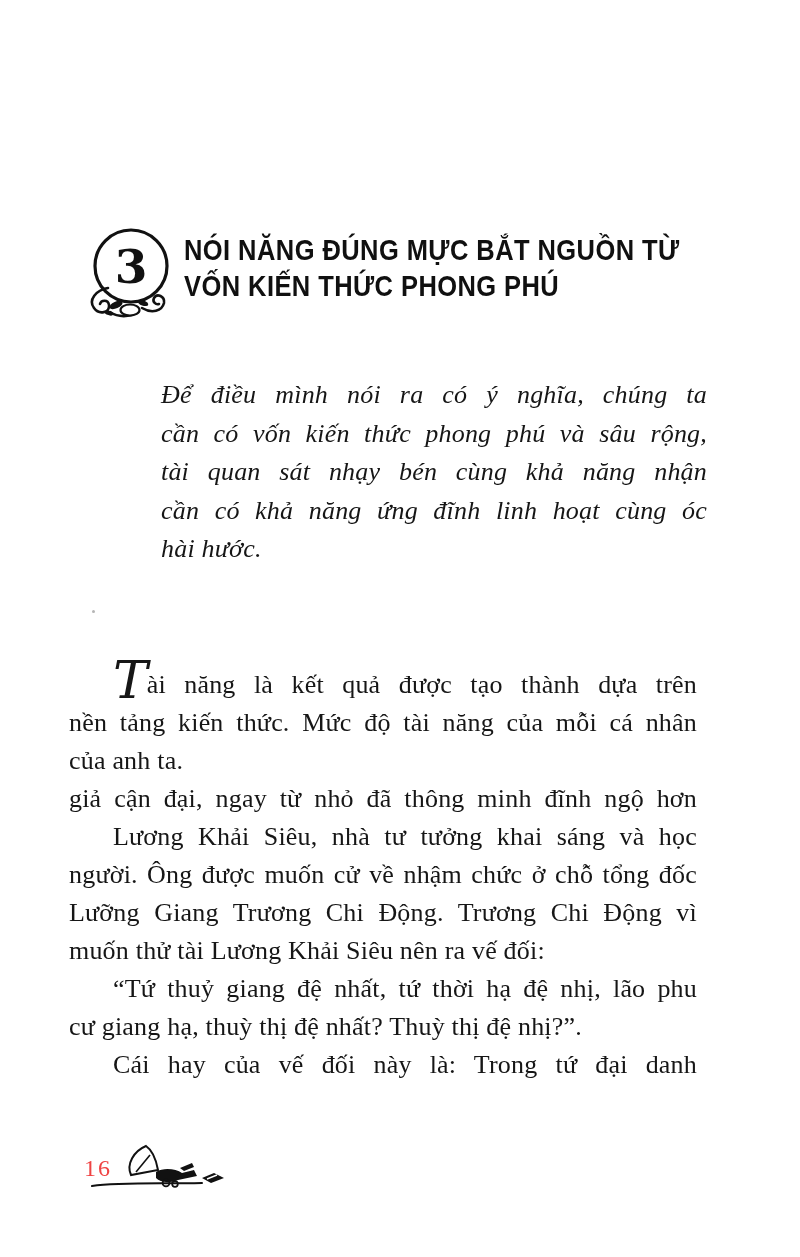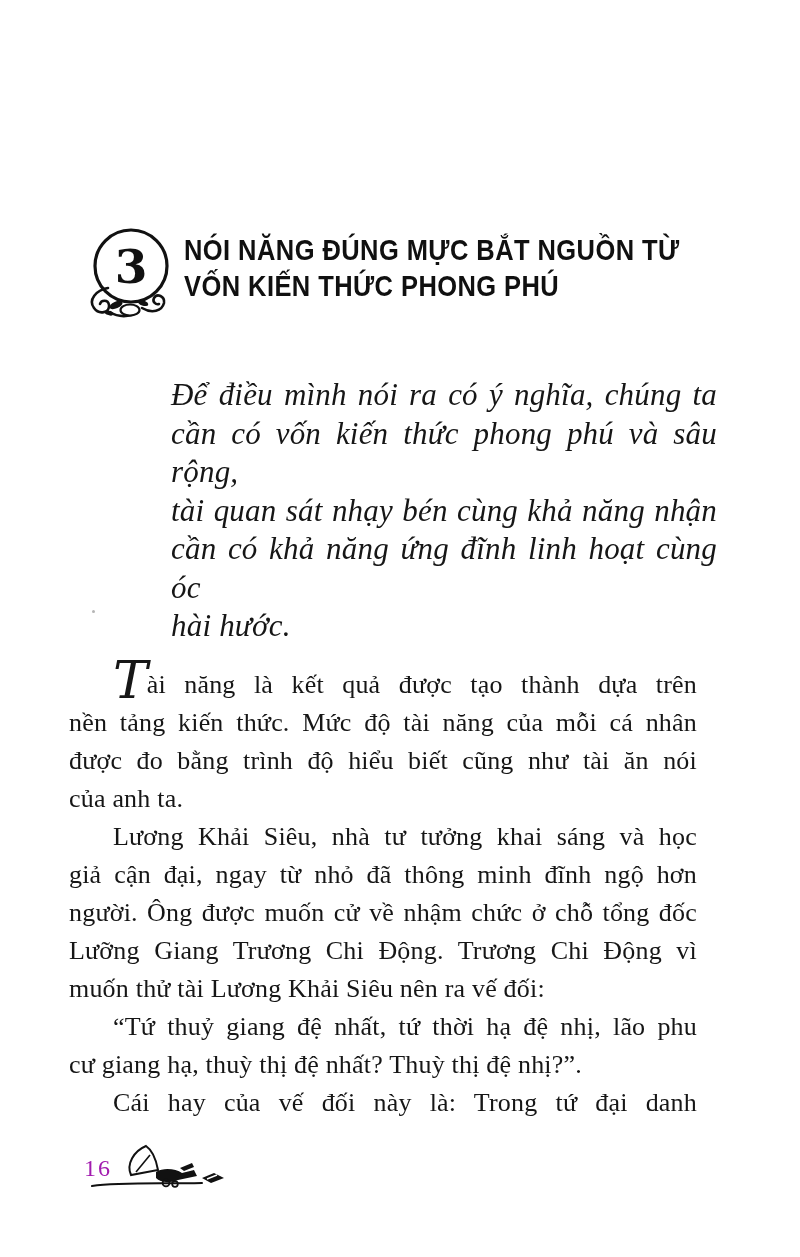--- a/index.html
+++ b/index.html
@@ -13,42 +13,42 @@
   .orn-wrap{width:88px;height:96px;flex:none;}
   .titles{
     margin-left:10px;padding-top:6px;
     font-family:"Liberation Sans",sans-serif;font-weight:700;font-size:30px;
     line-height:36px;color:#101010;letter-spacing:.5px;white-space:nowrap;
     transform:scaleX(.85);transform-origin:0 0;
   }
 
   
   .intro{
-    position:absolute;left:171px;top:376px;width:546px;
-    font-style:italic;font-size:31px;line-height:38.5px;letter-spacing:.2px;
+    position:absolute;left:161px;top:376px;width:546px;
+    font-style:italic;font-size:26px;line-height:38.5px;letter-spacing:.2px;
   }
 
   
   .body-text{
     position:absolute;left:69px;top:666px;width:628px;
     font-size:26px;line-height:38px;letter-spacing:.2px;
   }
   .line{text-align:justify;text-align-last:justify;}
   .line.end{text-align-last:left;font-family:Liberation Serif, serif;}
   .line.indent{text-indent:44px;}
   .dropcap{
     font-family:"DejaVu Serif",serif;font-style:italic;font-size:52px;
     line-height:10px;position:relative;top:5px;margin-right:1px;letter-spacing:-2px;
   }
 
   
   .footer{position:absolute;left:84px;top:1142px;width:180px;height:50px;}
   .page-num{
     position:absolute;left:0;top:14px;font-size:24px;line-height:24px;
-    letter-spacing:2px;color:#a21caf;
+    letter-spacing:2px;color:#ef4444;
   }
   .footer-orn{position:absolute;left:6px;top:0;}
 
   .stray-dot{
     position:absolute;left:92px;top:610px;width:3px;height:3px;
     background:#b5b5b5;border-radius:50%;
   }
 </style>
 </head>
 <body>
@@ -87,26 +87,25 @@
     <div class="line">cần có khả năng ứng đĩnh linh hoạt cùng óc</div>
     <div class="line end">hài hước.</div>
   </div>
 
   <div class="stray-dot"></div>
 
   <div class="body-text">
     <div>
       <div class="line indent"><span class="dropcap">T</span><span>ài năng là kết quả được tạo thành dựa trên</span></div>
       <div class="line">nền tảng kiến thức. Mức độ tài năng của mỗi cá nhân</div>
-      <div class="line">được đo bằng trình độ hiểu biết cũng như tài ăn nói</div>
       <div class="line end">của anh ta.</div>
     </div>
     <div>
+      <div class="line">giả cận đại, ngay từ nhỏ đã thông minh đĩnh ngộ hơn</div>
       <div class="line indent">Lương Khải Siêu, nhà tư tưởng khai sáng và học</div>
-      <div class="line">giả cận đại, ngay từ nhỏ đã thông minh đĩnh ngộ hơn</div>
       <div class="line">người. Ông được muốn cử về nhậm chức ở chỗ tổng đốc</div>
       <div class="line">Lưỡng Giang Trương Chi Động. Trương Chi Động vì</div>
       <div class="line end">muốn thử tài Lương Khải Siêu nên ra vế đối:</div>
     </div>
     <div>
       <div class="line indent">“Tứ thuỷ giang đệ nhất, tứ thời hạ đệ nhị, lão phu</div>
       <div class="line end">cư giang hạ, thuỳ thị đệ nhất? Thuỳ thị đệ nhị?”.</div>
     </div>
     <div>
       <div class="line indent">Cái hay của vế đối này là: Trong tứ đại danh</div>

